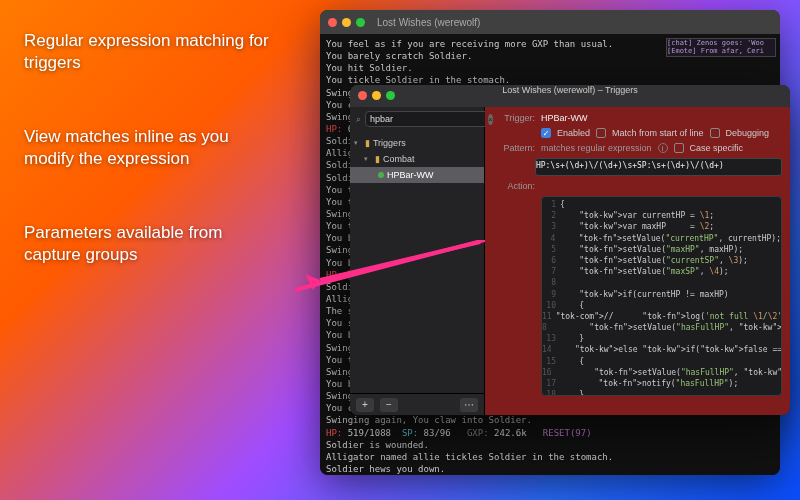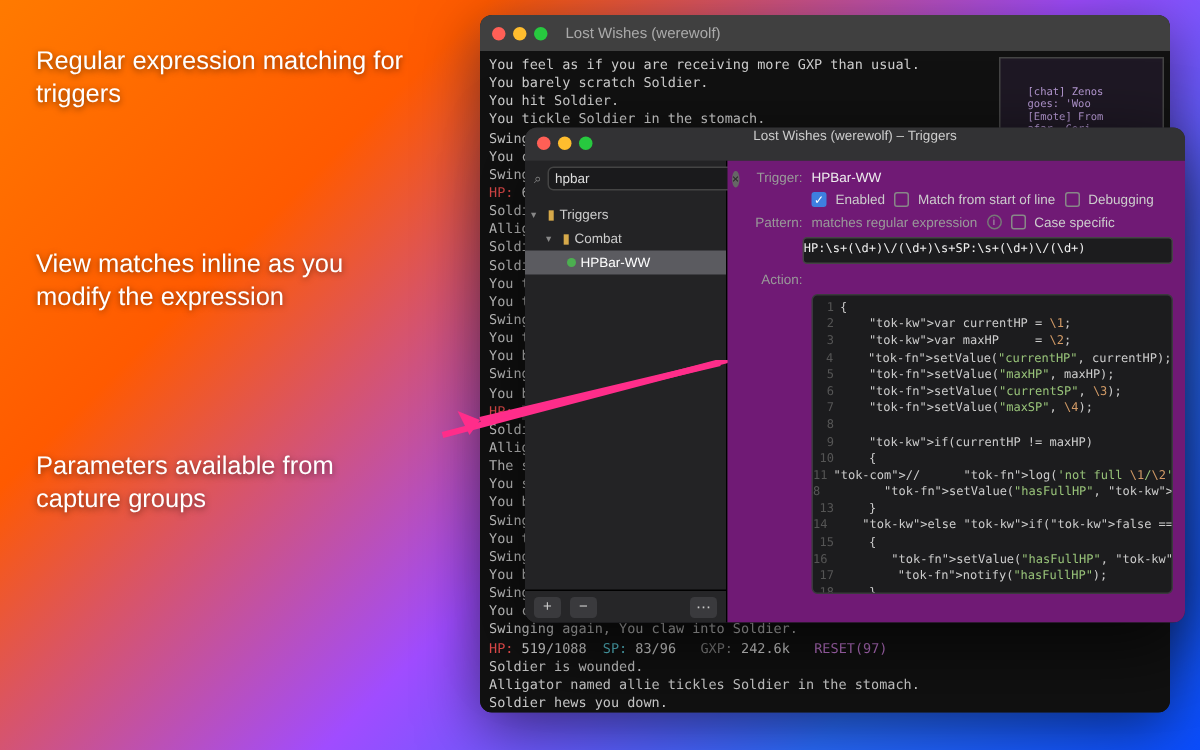--- a/index.html
+++ b/index.html
@@ -6,21 +6,21 @@
   body {
     width: 800px; height: 500px; overflow: hidden;
     font-family: -apple-system, "Helvetica Neue", Arial, sans-serif;
     background: linear-gradient(135deg, #ff7a00 0%, #ff5a00 25%, #a04cff 55%, #2a6cff 80%, #0a4dff 100%);
     position: relative;
   }
   .captions {
     position: absolute; left: 24px; top: 30px; width: 250px;
     color: #fff; font-size: 17px; font-weight: 500;
     text-shadow: 0 1px 4px rgba(0,0,0,0.5);
-    display: flex; flex-direction: column; gap: 91px;
+    display: flex; flex-direction: column; gap: 52px;
   }
   .captions > div { line-height: 1.3; }
   .main-window {
     position: absolute; left: 320px; top: 10px;
     width: 460px; height: 465px;
     background: #1e1e1e; border-radius: 8px;
     box-shadow: 0 10px 40px rgba(0,0,0,0.5);
     display: flex; flex-direction: column;
     overflow: hidden;
   }
@@ -42,21 +42,21 @@
   .c-yellow { color: #d4c94a; }
   .c-red { color: #e84c4c; }
   .c-cyan { color: #5bc9d6; }
   .c-mag { color: #c77bd6; }
   .c-gray { color: #888; margin-top: 48px; }
   .c-wht { color: #ddd; }
   .hp-bg { background: #3a3a3a; padding: 0 2px; }
   .chatbox {
     position: absolute; right: 4px; top: 4px; width: 110px;
     background: rgba(40,30,50,0.6); border: 1px solid #444;
-    font-size: 7px; color: #b89bd6; padding: 18px; line-height: 1.2;
+    font-size: 7px; color: #b89bd6; padding: 0; line-height: 1.2;
   }
   .triggers-window {
     position: absolute; left: 350px; top: 85px;
     width: 440px; height: 330px;
     background: #2b2b2e; border-radius: 8px;
     box-shadow: 0 15px 50px rgba(0,0,0,0.7);
     display: flex; flex-direction: column; overflow: hidden;
   }
   .tw-titlebar {
     height: 22px; background: #323234;
@@ -91,21 +91,21 @@
   .indent2 { padding-left: 26px; }
   .tw-bottombar {
     height: 22px; border-top: 1px solid #000; background:#262628;
     display:flex; align-items:center; gap:6px; padding:0 6px;
   }
   .tw-bottombar .btn {
     width:18px; height:14px; background:#3a3a3d; border-radius:3px;
     color:#ccc; font-size:10px; display:flex; align-items:center; justify-content:center;
     cursor:pointer;
   }
-  .tw-detail { flex:1; background:#701a75; padding:6px 8px; font-size:9px; color:#ccc; overflow:hidden; }
+  .tw-detail { flex:1; background:#7f1d1d; padding:6px 8px; font-size:9px; color:#ccc; overflow:hidden; }
   .tw-detail .row { display:flex; align-items:center; gap:6px; margin-bottom:5px; }
   .tw-detail .lbl { color:#999; width:42px; text-align:right; font-size:9px; }
   .tw-detail .checkbox { width:10px; height:10px; border:1px solid #888; border-radius:2px; display:inline-flex; align-items:center; justify-content:center; font-size:8px; color:#fff;}
   .tw-detail .checkbox.on { background:#3e7fe0; border-color:#3e7fe0; }
   .tw-detail textarea.pattern {
     width: 100%; height: 18px; background:#1c1c1e; border:1px solid #444;
     border-radius:3px; color:#eee; font-family:Menlo,monospace; font-size:8px;
     padding:2px 0; resize:none;
   }
   .tw-detail .info { width:10px;height:10px;border:1px solid #777;border-radius:50%;font-size:7px;color:#aaa;display:inline-flex;align-items:center;justify-content:center;}

